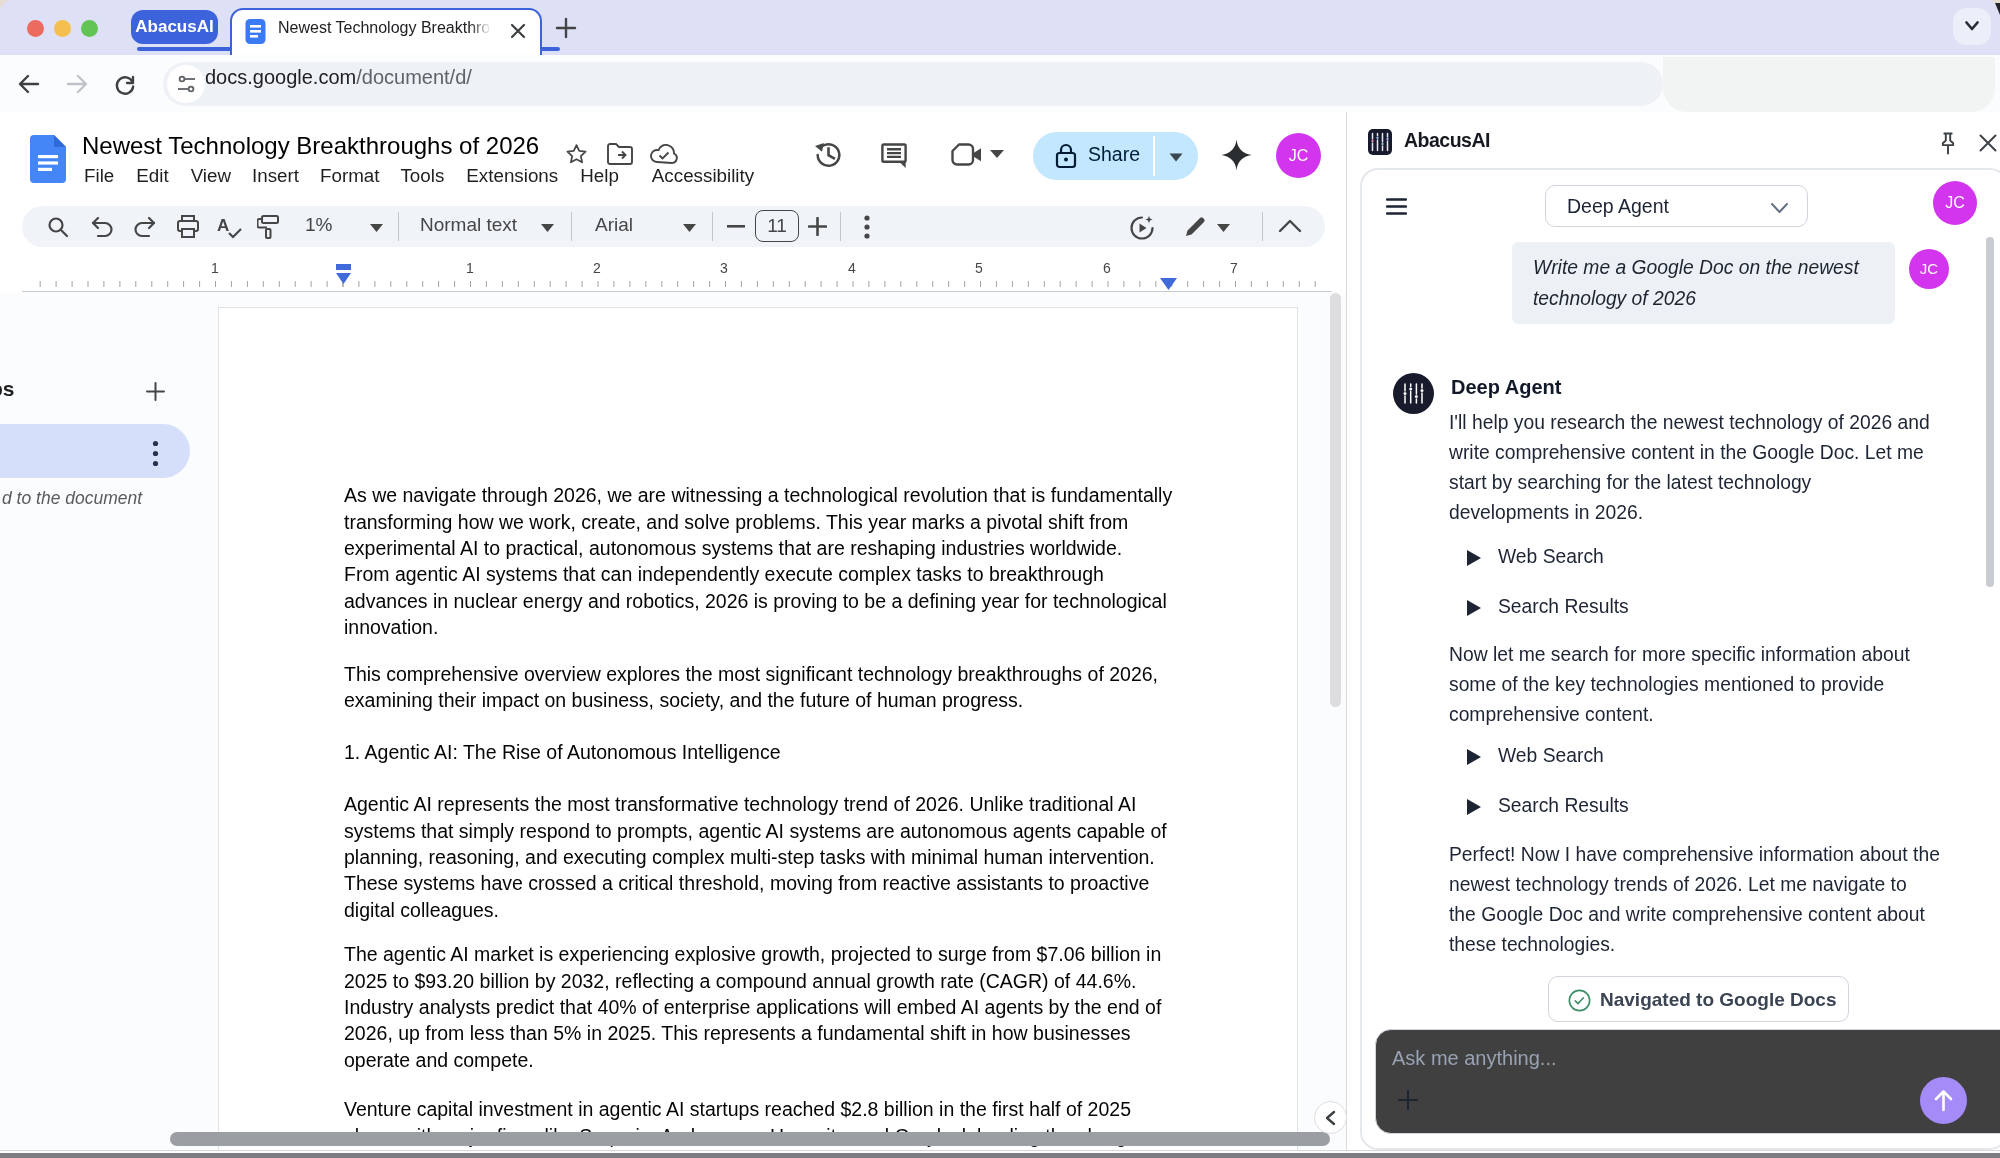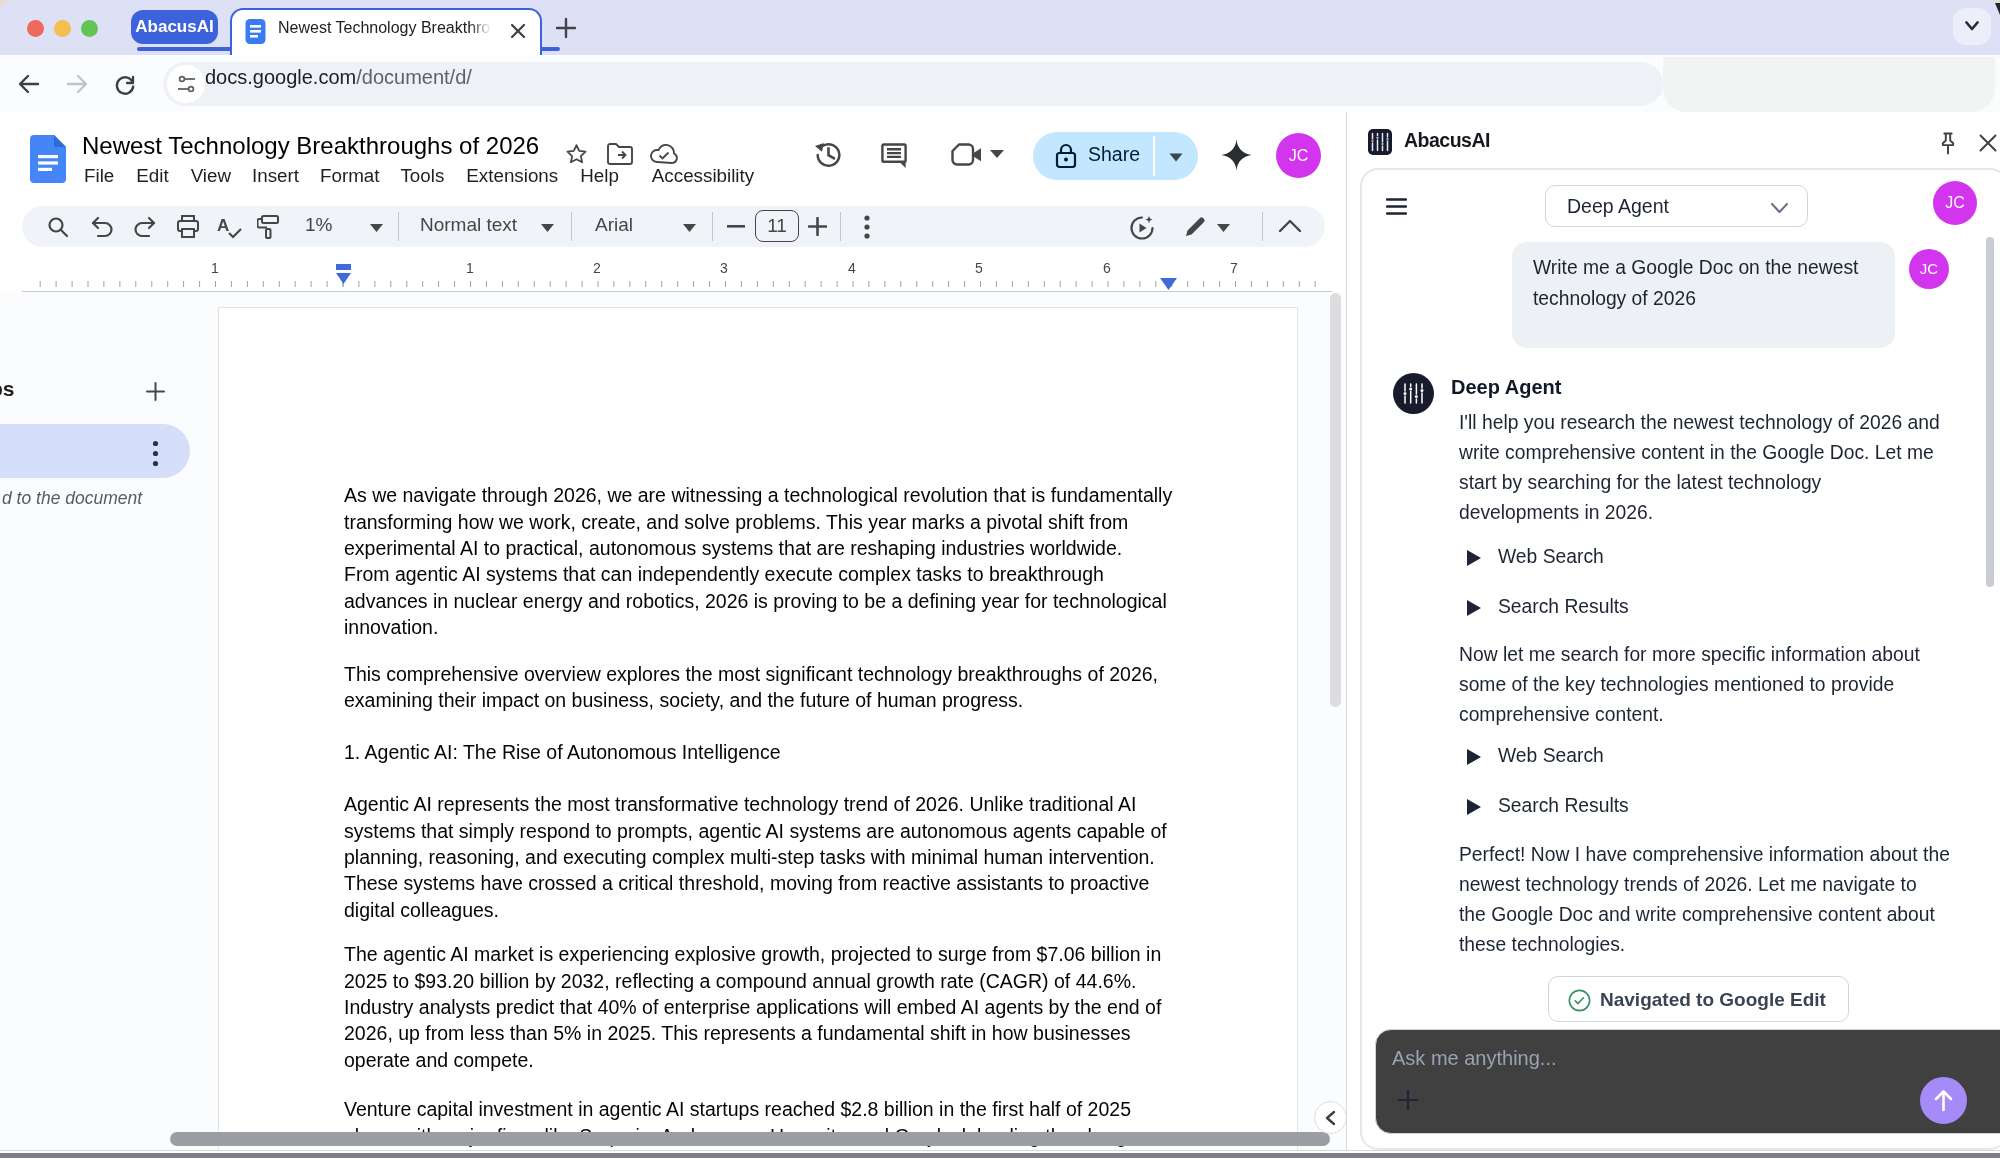--- a/index.html
+++ b/index.html
@@ -50,24 +50,24 @@
 
 
 #panel { position:absolute; left:1348px; top:112px; width:652px; height:1046px; background:#fff; }
 #phead { position:absolute; left:20px; top:10px; width:612px; height:46px; }
 #plogo { position:absolute; left:0px; top:7px; width:24px; height:26px; background:#171a2c; border-radius:5px; }
 #pname { position:absolute; left:36px; top:7px; font-size:19.5px; letter-spacing:-0.5px; font-weight:bold; color:#16191f; }
 #pcard { position:absolute; left:12px; top:56px; width:648px; height:982px; border:2px solid #e4e7ec; border-radius:18px; background:#fff; }
 #agentsel { position:absolute; left:183px; top:15px; width:263px; height:42px; border:1.5px solid #d0d5dd; border-radius:10px; background:#fff; }
 #agentsel .lbl { position:absolute; left:21px; top:9px; font-size:19.5px; color:#1d2433; }
 .jc { position:absolute; border-radius:50%; background:#d335ee; color:#fff; font-weight:500; text-align:center; }
-#bubble { position:absolute; left:150px; top:72px; width:383px; height:106px; background:#edf1f5; border-radius:15px; }
+#bubble { position:absolute; left:150px; top:72px; width:383px; height:82px; background:#edf1f5; border-radius:6px;font-style:italic; }
 #bubble div { position:absolute; left:21px; top:11px; font-size:19.3px; line-height:30.5px; color:#1c2430; }
 #vscroll { position:absolute; left:624px; top:67px; width:8px; height:350px; background:#c9ccd2; border-radius:4px; }
-.pmsg { position:absolute; left:97px; font-size:19.3px; line-height:30px; color:#1d2433; }
+.pmsg { position:absolute; left:87px; font-size:19.3px; line-height:30px; color:#1d2433; }
 .tgl { position:absolute; left:136px; font-size:19.3px; color:#1d2433;text-align:center; }
 .tgl:before { content:""; position:absolute; left:-31px; top:4px; border-left:14px solid #1d2433; border-top:8px solid transparent; border-bottom:8px solid transparent; }
 #navbtn { position:absolute; left:186px; top:806px; width:301px; height:46px; border:1.5px solid #d0d5dd; border-radius:10px; background:#fff; }
 #navbtn span { position:absolute; left:51px; top:12px; font-size:19px; font-weight:600; color:#3a4453; }
 #inputbox { position:absolute; left:13px; top:859px; width:728px; height:105px; border:1.5px solid #d0d5dd; border-radius:16px; background:#404040; }
 #ph { position:absolute; left:16px; top:17px; font-size:20px; color:#98a2b3; }
 #plus2 { position:absolute; left:19px; top:57px; width:26px; height:26px; }
 #send { position:absolute; left:544px; top:47px; width:47px; height:47px; border-radius:50%; background:#a48bf8; }
 </style>
 </head>
@@ -467,21 +467,21 @@
       <div class="tgl" style="top:426px;">Search Results</div>
       <div class="pmsg" style="top:470px;">Now let me search for more specific information about<br>some of the key technologies mentioned to provide<br>comprehensive content.</div>
       <div class="tgl" style="top:575px;">Web Search</div>
       <div class="tgl" style="top:625px;">Search Results</div>
       <div class="pmsg" style="top:670px;">Perfect! Now I have comprehensive information about the<br>newest technology trends of 2026. Let me navigate to<br>the Google Doc and write comprehensive content about<br>these technologies.</div>
       <div id="navbtn">
         <svg style="position:absolute;left:19px;top:12px" width="23" height="23" viewBox="0 0 24 24">
             <circle cx="12" cy="12" r="10.6" fill="none" stroke="#3d8f68" stroke-width="1.7"></circle>
             <path d="M7.6 12.4 l2.9 2.8 5.6-6" fill="none" stroke="#3d8f68" stroke-width="1.7" stroke-linecap="round" stroke-linejoin="round"></path>
           </svg>
-        <span>Navigated to Google Edit</span>
+        <span>Navigated to Google Docs</span>
       </div>
       <div id="inputbox">
         <div id="ph">Ask me anything...</div>
         <svg id="plus2" viewBox="0 0 28 28">
             <path d="M14 4 V24 M4 14 H24" stroke="#1d2433" stroke-width="2.2" stroke-linecap="round"></path>
           </svg>
         <div id="send">
             <svg style="position:absolute;left:13px;top:11px" width="21" height="25" viewBox="0 0 21 25">
               <path d="M10.5 22 V4 M3 11 L10.5 3.5 L18 11" fill="none" stroke="#fff" stroke-width="2.6" stroke-linecap="round" stroke-linejoin="round"></path>
             </svg>

